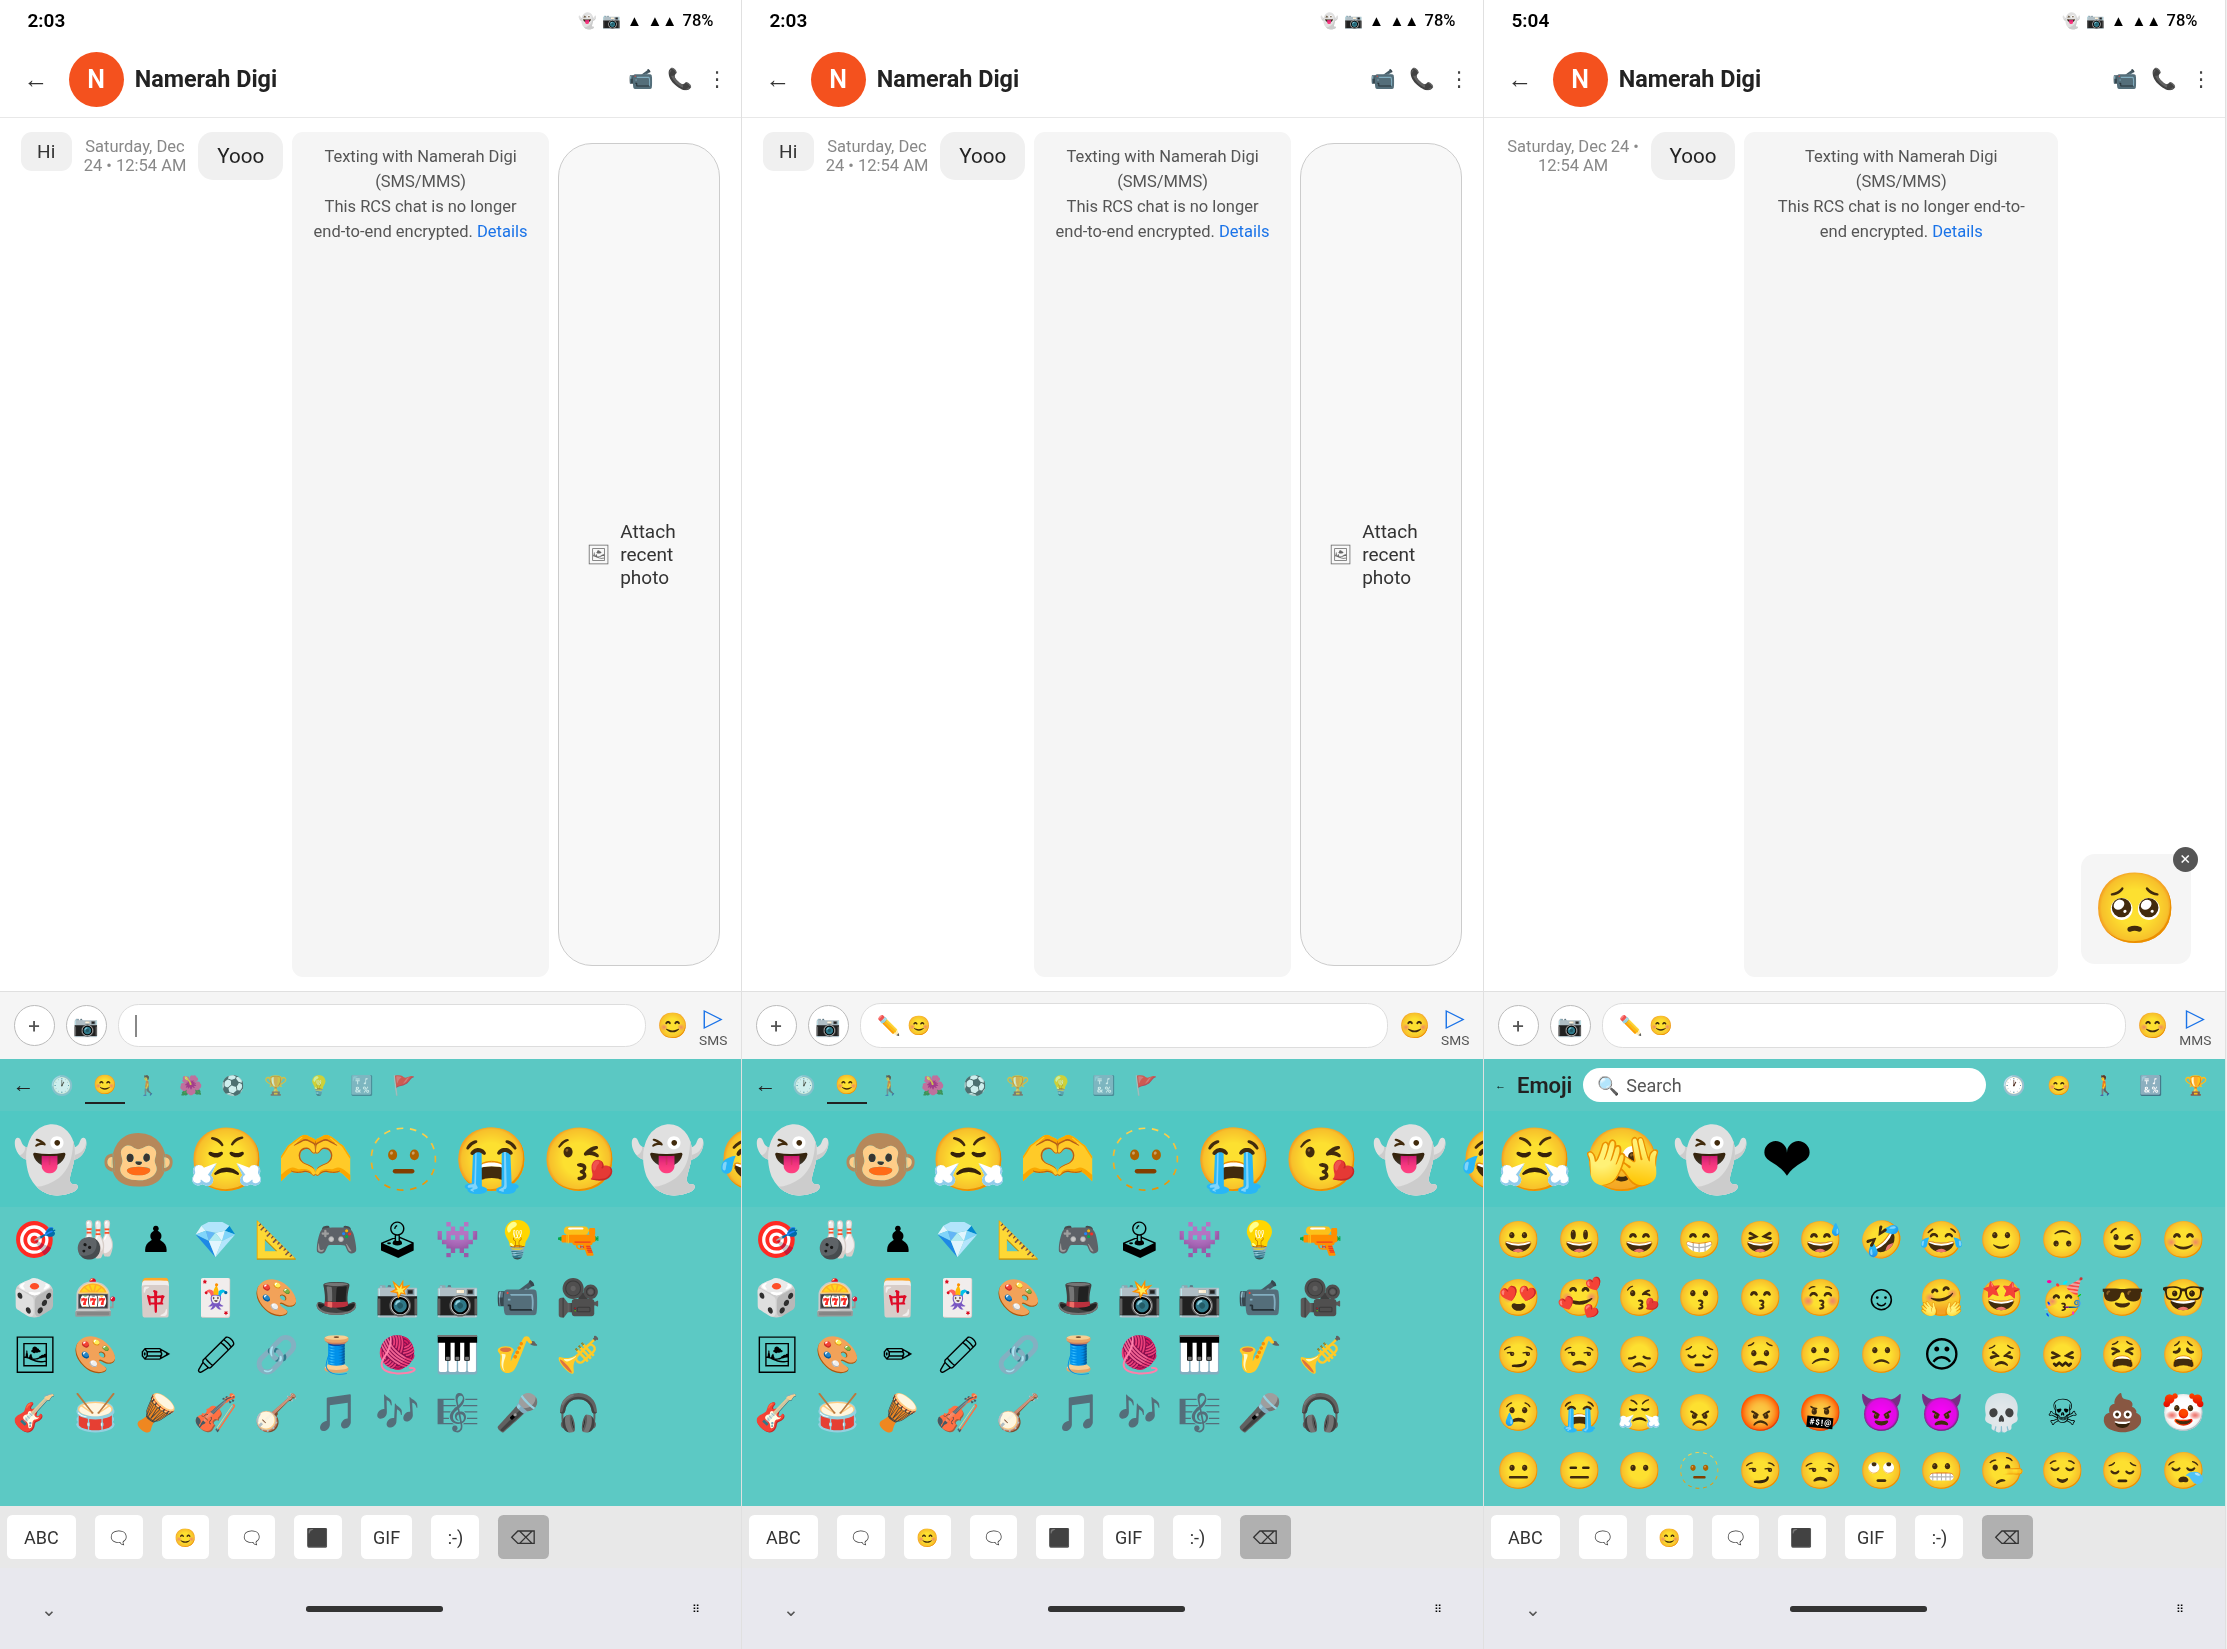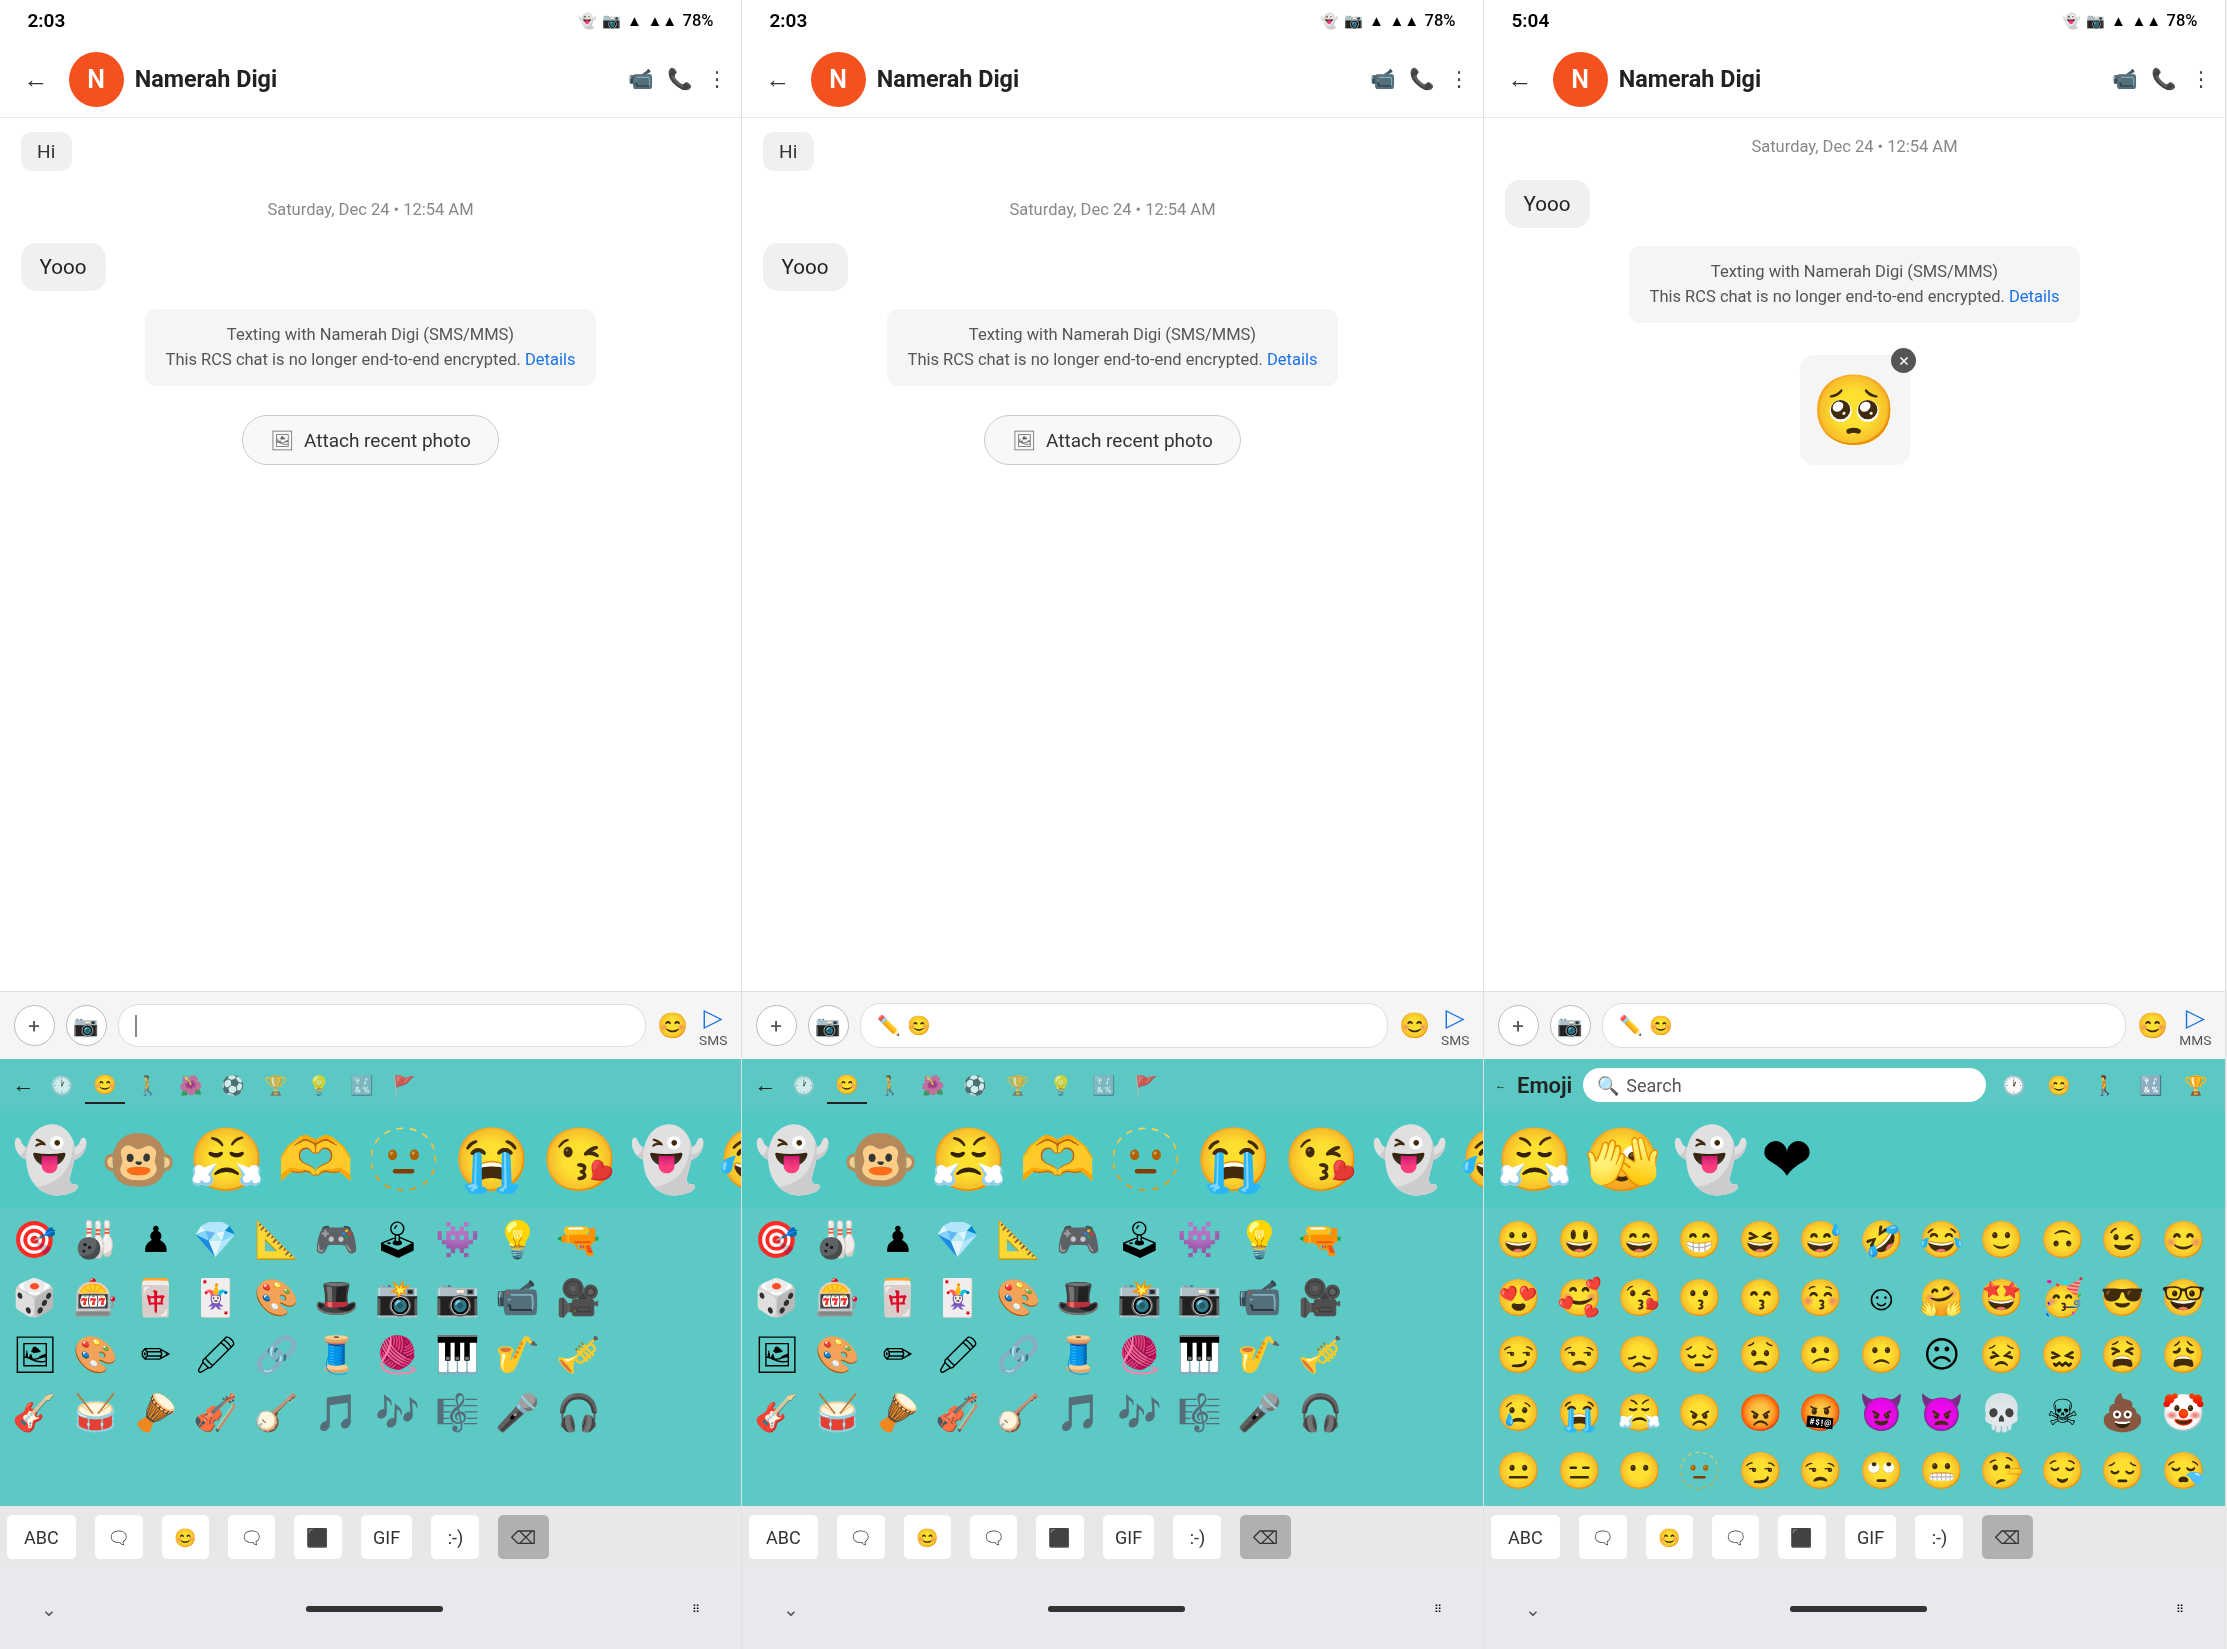--- a/index.html
+++ b/index.html
@@ -70,23 +70,21 @@
       font-size: 20.6px; color: #444; cursor: pointer;
     }
 
     
     .message-area {
       flex: 1;
       background: #ffffff;
       overflow-y: auto;
       padding: 13.7px 20.6px;
       display: flex;
-      flex-direction: column;
-      gap: 18px;
-      align-items: center;
+      gap: 9px;
     }
     .msg-bubble-incoming {
       background: #f0f0f0;
       border-radius: 15px;
       padding: 12.4px 19px;
       max-width: 60%;
       align-self: flex-start;
       font-size: 20.6px;
       color: #222;
     }

